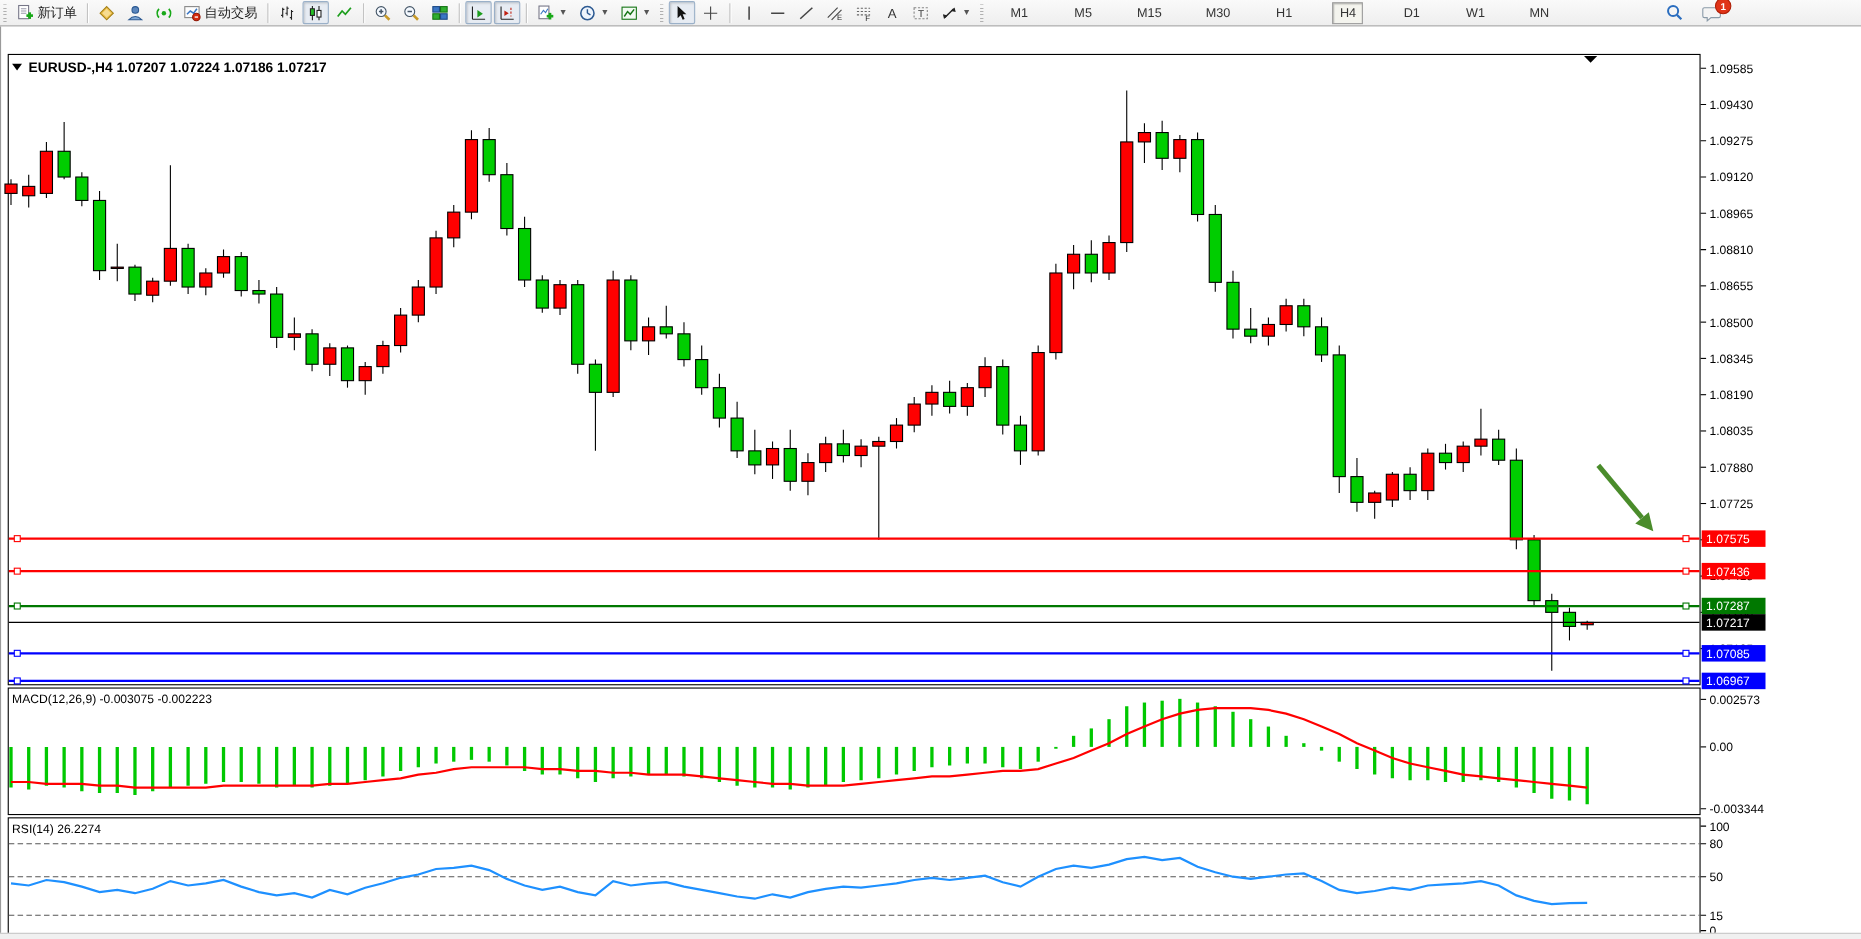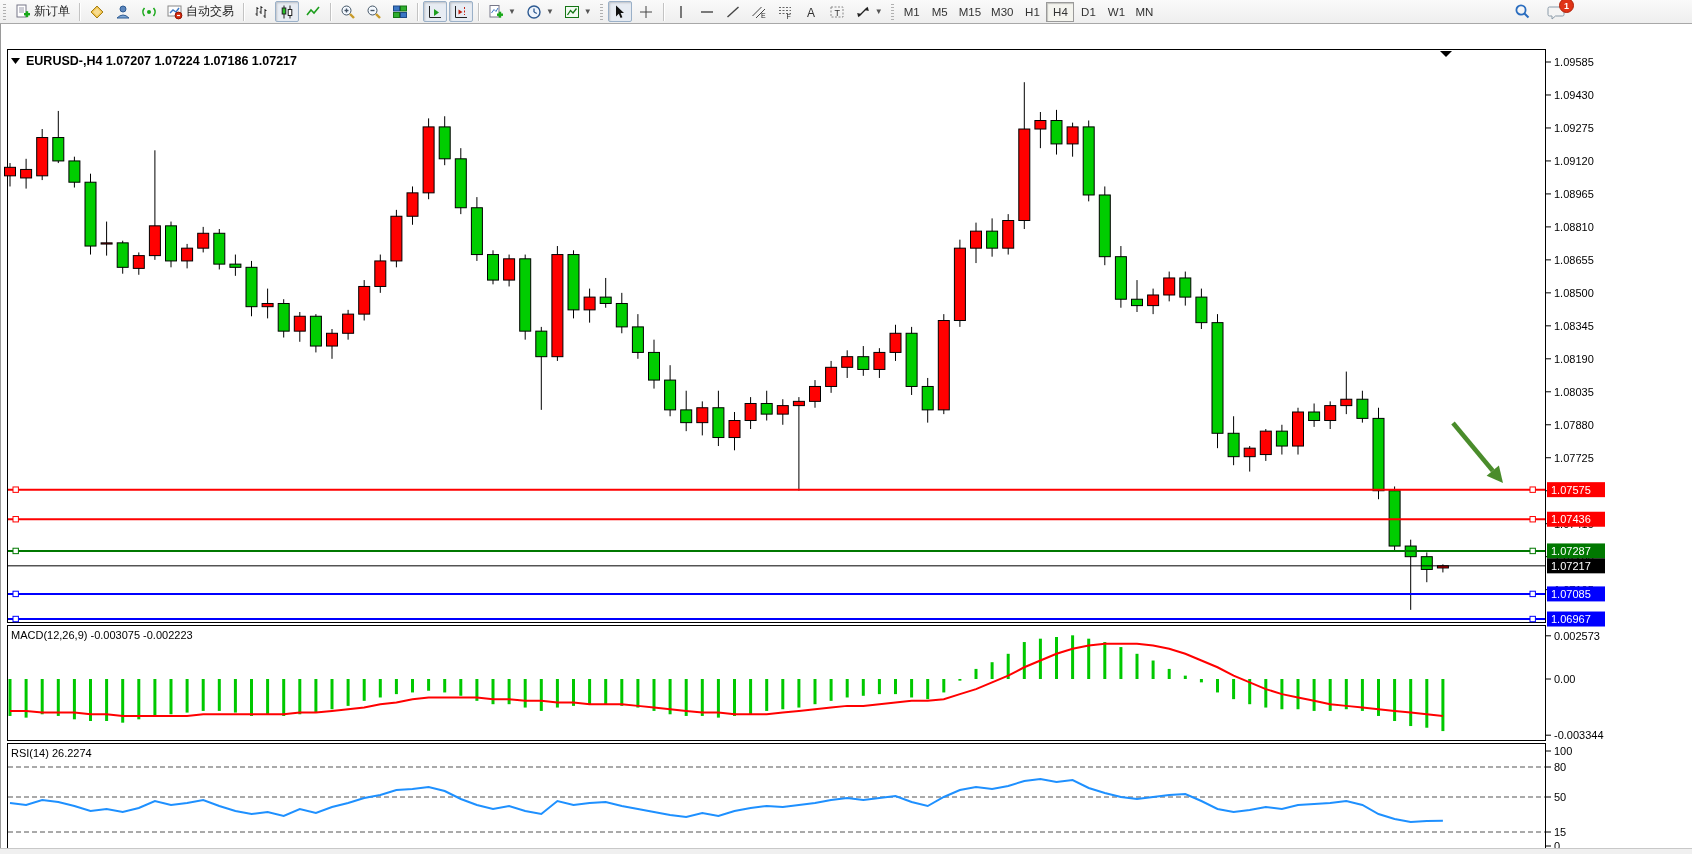--- a/index.html
+++ b/index.html
@@ -12,21 +12,21 @@
            background:linear-gradient(#fafafa,#eeeeee);border-bottom:1px solid #a8a8a8;
            display:flex;align-items:center;padding:0;box-sizing:border-box;z-index:5;}
   .tb-btn{height:21px;min-width:23px;padding:0 3px;margin:0 1px;display:flex;align-items:center;
           justify-content:center;border:1px solid transparent;border-radius:2px;font-size:12px;color:#222;
           gap:3px;white-space:nowrap;box-sizing:border-box;}
   .tb-btn.active{background:#e7ecf3;border:1px solid #9ab0c8;box-shadow:inset 1px 1px 2px rgba(0,0,0,.18);}
   .tb-sep{width:1px;height:18px;background:#c3c3c3;box-shadow:1px 0 0 #ffffff;margin:0 4px;}
   .tb-grip{width:3px;height:16px;margin:0 4px 0 3px;
            background-image:repeating-linear-gradient(180deg,#b0b0b0 0 1px,transparent 1px 3px);}
   .caret{font-size:8px;color:#555;margin-left:1px;}
-  .period-btn{height:20px;min-width:28px;margin:0;padding:0 4px;display:flex;align-items:center;justify-content:center;
+  .period-btn{height:20px;min-width:28px;margin:15px;padding:0 4px;display:flex;align-items:center;justify-content:center;
               font-size:11.5px;color:#333;border:1px solid transparent;box-sizing:border-box;}
   .period-btn.active{background:#f4f4ee;border:1px solid #9a9a9a;box-shadow:inset 1px 1px 1px rgba(0,0,0,.2);}
   #tb-right{margin-left:auto;margin-right:122px;display:flex;align-items:center;gap:6px;}
   .bubble-wrap{position:relative;}
   .badge{position:absolute;top:-4px;right:-6px;width:13px;height:13px;border-radius:50%;
          background:#e03418;color:#fff;font-size:9px;font-weight:bold;display:flex;
          align-items:center;justify-content:center;border:1px solid #b02008;}
 
   
   #chart-area{position:absolute;left:0;top:24px;width:1692px;height:830px;background:#ffffff;

